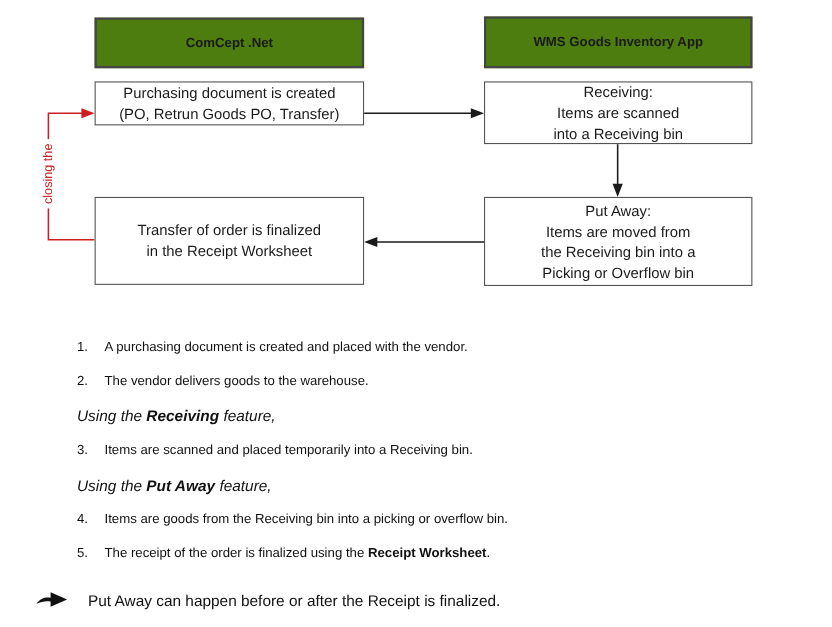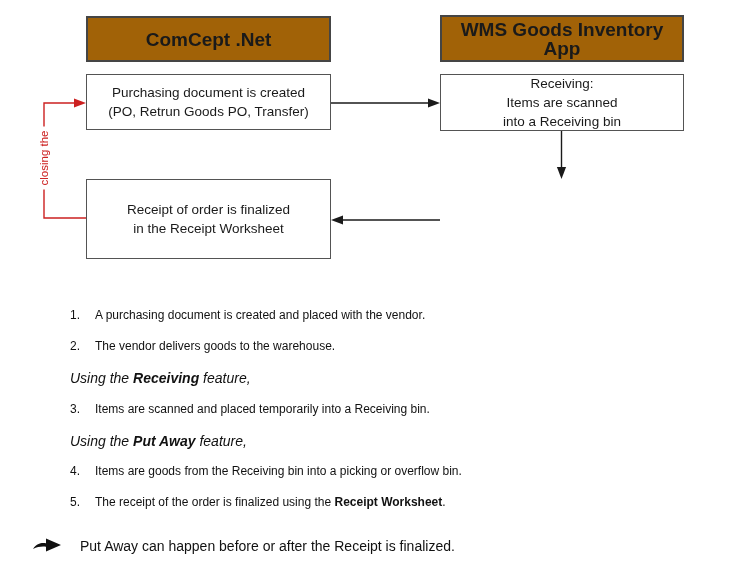--- a/index.html
+++ b/index.html
@@ -25,28 +25,28 @@
     flex-direction: column;
     justify-content: center;
     align-items: center;
     text-align: center;
     font-size: 13.5px;
     line-height: 19px;
     color: #1a1a1a;
     z-index: 2;
   }
   .header-box {
-    background: #a16207;
+    background: #4d7c0f;
     border: 2px solid #454545;
     font-weight: bold;
-    font-size: 19px;
+    font-size: 12px;
   }
   #box-header-left   { left: 86px;  top: 16px;  width: 245px; height: 46px; }
   #box-header-right  { left: 440px; top: 15px;  width: 244px; height: 47px; }
-  #box-purchasing    { left: 86px;  top: 74px;  width: 245px; height: 56px; }
+  #box-purchasing    { left: 86px;  top: 74px;  width: 245px; height: 40px; }
   #box-receiving     { left: 440px; top: 74px;  width: 244px; height: 57px; }
   #box-receipt       { left: 86px;  top: 179px; width: 245px; height: 80px; }
   #box-putaway       { left: 440px; top: 179px; width: 244px; height: 81px; }
 
   #arrow-layer {
     position: absolute;
     left: 0; top: 0;
     width: 756px; height: 570px;
     z-index: 1;
     pointer-events: none;
@@ -148,24 +148,30 @@
     <div>(PO, Retrun Goods PO, Transfer)</div>
   </div>
 
   <div class="box" id="box-receiving">
     <div>Receiving:</div>
     <div>Items are scanned</div>
     <div>into a Receiving bin</div>
   </div>
 
   <div class="box" id="box-receipt">
-    <div>Receipt of order is finalized</div>
+    <div>Transfer of order is finalized</div>
     <div>in the Receipt Worksheet</div>
   </div>
 
+  <div class="box" id="box-putaway">
+    <div>Put Away:</div>
+    <div>Items are moved from</div>
+    <div>the Receiving bin into a</div>
+    <div>Picking or Overflow bin</div>
+  </div>
 
   <div id="closing-label">closing the</div>
 
   <div class="step" id="step-1">
     <span class="num">1.</span><span>A purchasing document is created and placed with the vendor.</span>
   </div>
   <div class="step" id="step-2">
     <span class="num">2.</span><span>The vendor delivers goods to the warehouse.</span>
   </div>
 

